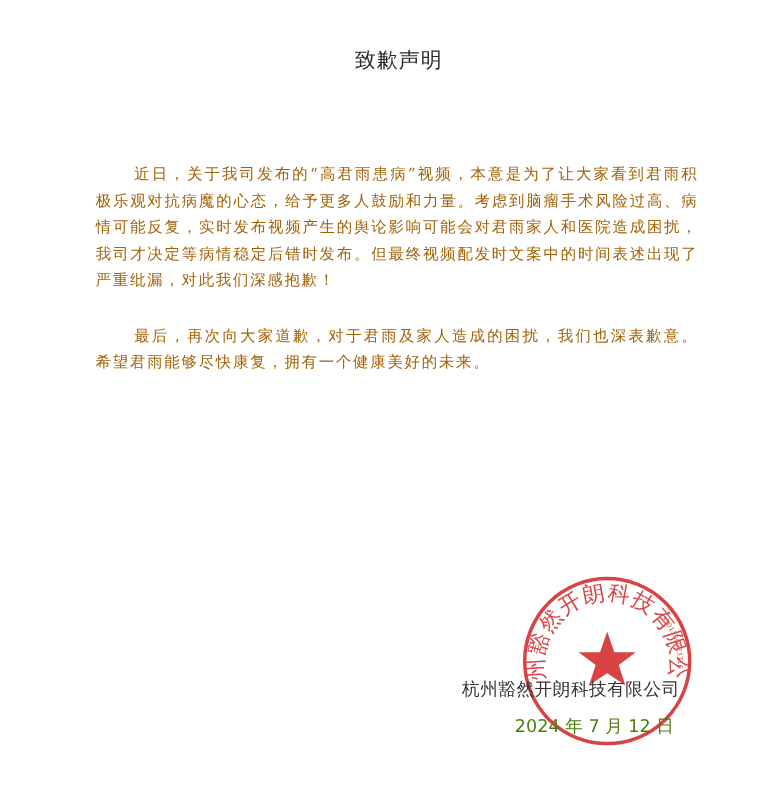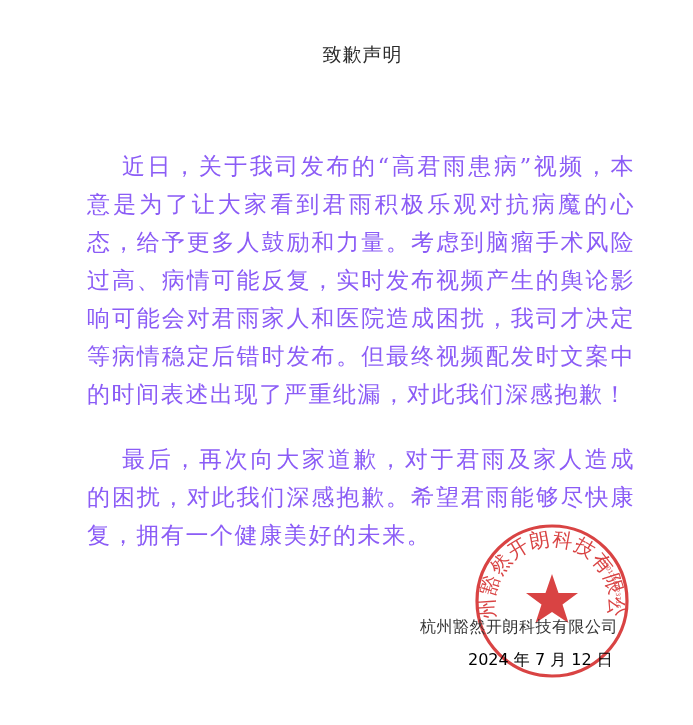--- a/index.html
+++ b/index.html
@@ -2,39 +2,39 @@
 <html><head>
 <meta charset="utf-8">
 <style>
   html, body { margin: 0; padding: 0; background: #ffffff; }
   body { width: 693px; height: 725px; position: relative; overflow: hidden;
          font-family: "DejaVu Serif", "Liberation Serif", serif; color: #222; }
   .page { position: absolute; left: 0; top: 0; width: 651px; height: 725px; background: #fff; }
   .title { position: absolute; top: 42px; left: 0; width: 725px; text-align: center;
            font-size: 19px; letter-spacing: 1px; color: #2a2a2a; }
   .body { position: absolute; left: 87px; top: 147px; width: 548px; }
-  .para { margin: 0; font-size: 23px; line-height: 38px; text-indent: 35px;
-          text-align: justify; color: #8b5cf6; letter-spacing: 1.6px; }
+  .para { margin: 0; font-size: 14px; line-height: 24px; text-indent: 35px;
+          text-align: justify; color: #a16207; letter-spacing: 1.6px; }
   .p1 { margin-bottom: 27px; }
   .p2 { margin-bottom: 27px; }
   .signature { position: absolute; left: 420px; top: 617px; font-size: 16px;
                color: #333; letter-spacing: 0.5px; font-family: "DejaVu Sans", sans-serif; text-align: center; }
-  .date { position: absolute; left: 468px; top: 650px; font-size: 16px; color: #000000;
+  .date { position: absolute; left: 468px; top: 650px; font-size: 16px; color: #4d7c0f;
           font-family: "DejaVu Sans", sans-serif; }
   .stamp { position: absolute; left: 473px; top: 522px; width: 158px; height: 158px; opacity: 0.88; }
 </style>
 </head>
 <body>
 
 <div class="page">
   <div class="title">致歉声明</div>
 
   <div class="body">
     <p class="para p1">近日，关于我司发布的“高君雨患病”视频，本意是为了让大家看到君雨积极乐观对抗病魔的心态，给予更多人鼓励和力量。考虑到脑瘤手术风险过高、病情可能反复，实时发布视频产生的舆论影响可能会对君雨家人和医院造成困扰，我司才决定等病情稳定后错时发布。但最终视频配发时文案中的时间表述出现了严重纰漏，对此我们深感抱歉！</p>
-    <p class="para p3">最后，再次向大家道歉，对于君雨及家人造成的困扰，对此我们深感抱歉。希望君雨能够尽快康复，拥有一个健康美好的未来。</p>
+    <p class="para p3">最后，再次向大家道歉，对于君雨及家人造成的困扰，我们也深表歉意。希望君雨能够尽快康复，拥有一个健康美好的未来。</p>
   </div>
 
   <svg class="stamp" viewBox="0 0 158 158">
     <defs>
       <path id="arcTop" d="M 24 100 A 58 58 0 1 1 134 100"></path>
       <path id="arcCode" d="M 128 40 A 60 60 0 0 1 140 100"></path>
     </defs>
     <circle cx="79" cy="79" r="75" fill="none" stroke="#d42a2a" stroke-width="3.2"></circle>
     <text font-family="DejaVu Serif, serif" font-size="20" fill="#d42a2a" letter-spacing="1">
       <textPath href="#arcTop" startOffset="2%">州豁然开朗科技有限公司</textPath>

